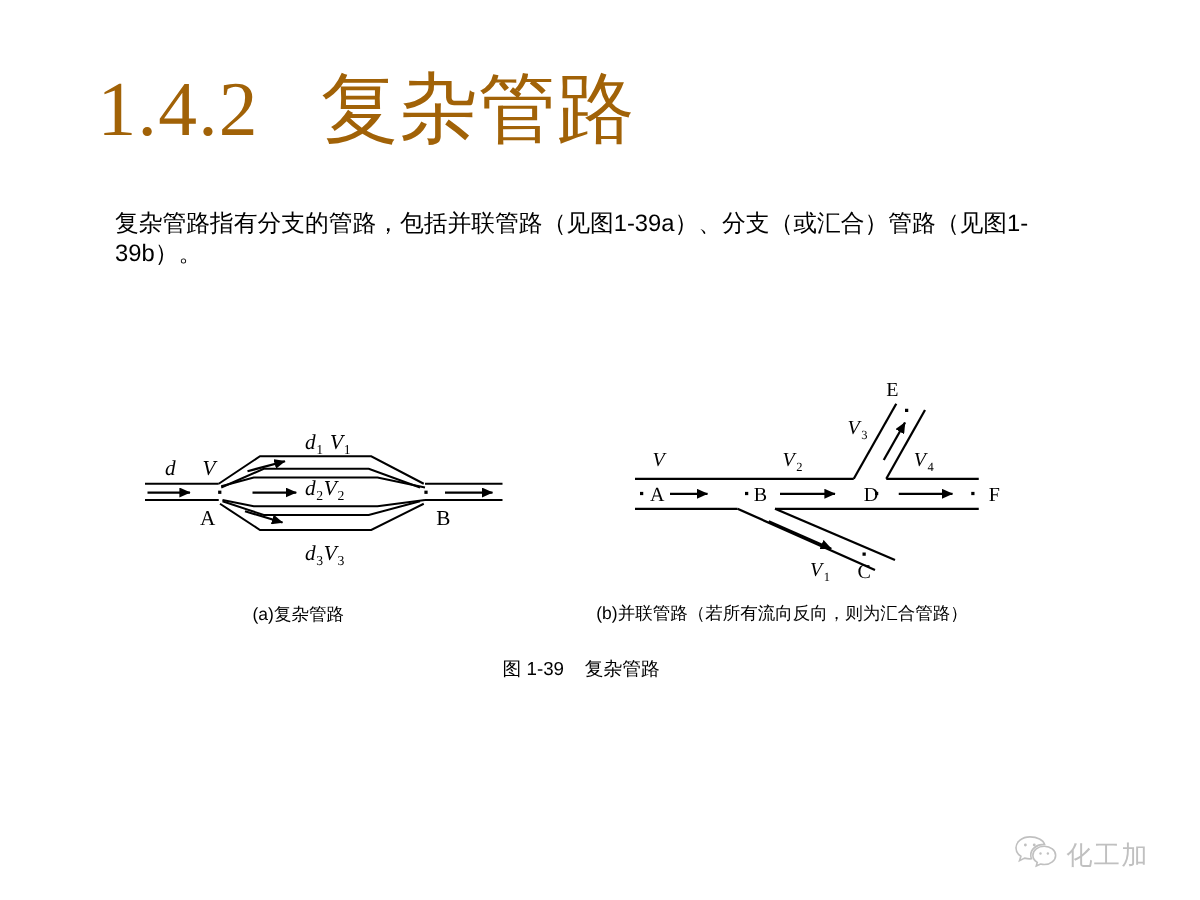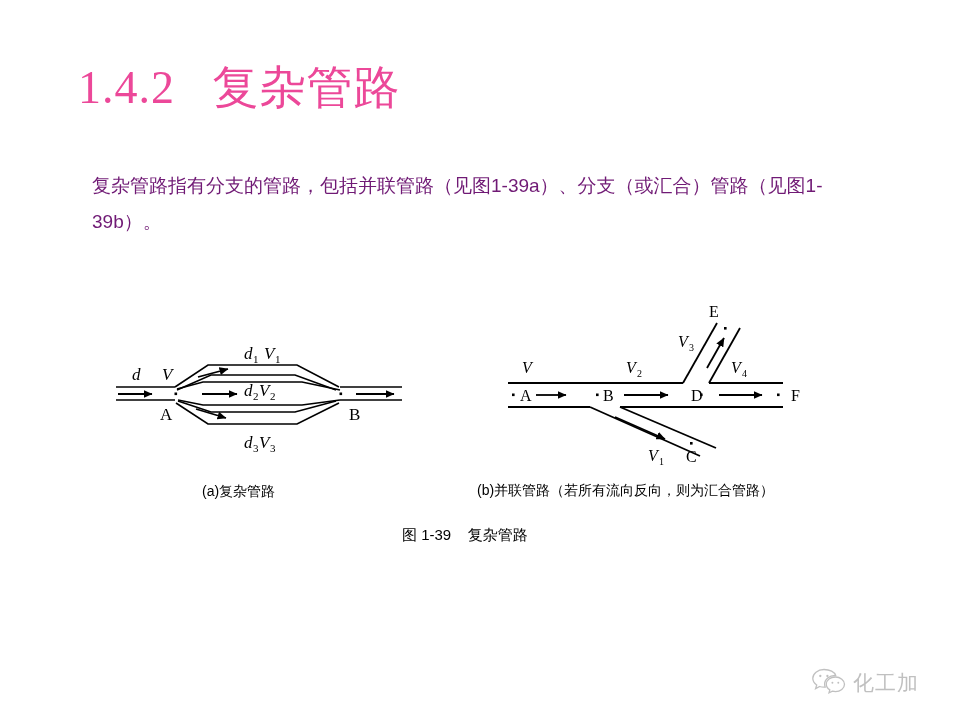--- a/index.html
+++ b/index.html
@@ -15,37 +15,37 @@
     font-family: "Liberation Sans", sans-serif;
     color: #000000;
   }
 
   
   #slide-title {
     position: absolute;
     left: 78px;
     top: 58px;
     font-family: "Liberation Serif", serif;
-    font-size: 46px;
+    font-size: 62px;
     line-height: 60px;
     letter-spacing: 1px;
     white-space: pre;
-    color: #ec4899;
+    color: #a16207;
   }
 
   
   #body-text {
     position: absolute;
     left: 92px;
     top: 168px;
     width: 790px;
     font-family: "Liberation Sans", sans-serif;
     font-size: 19px;
-    line-height: 36px;
-    color: #701a75;
+    line-height: 24px;
+    color: #000000;
   }
 
   
   #figure-area {
     position: absolute;
     left: 0;
     top: 270px;
     width: 960px;
     height: 280px;
   }

